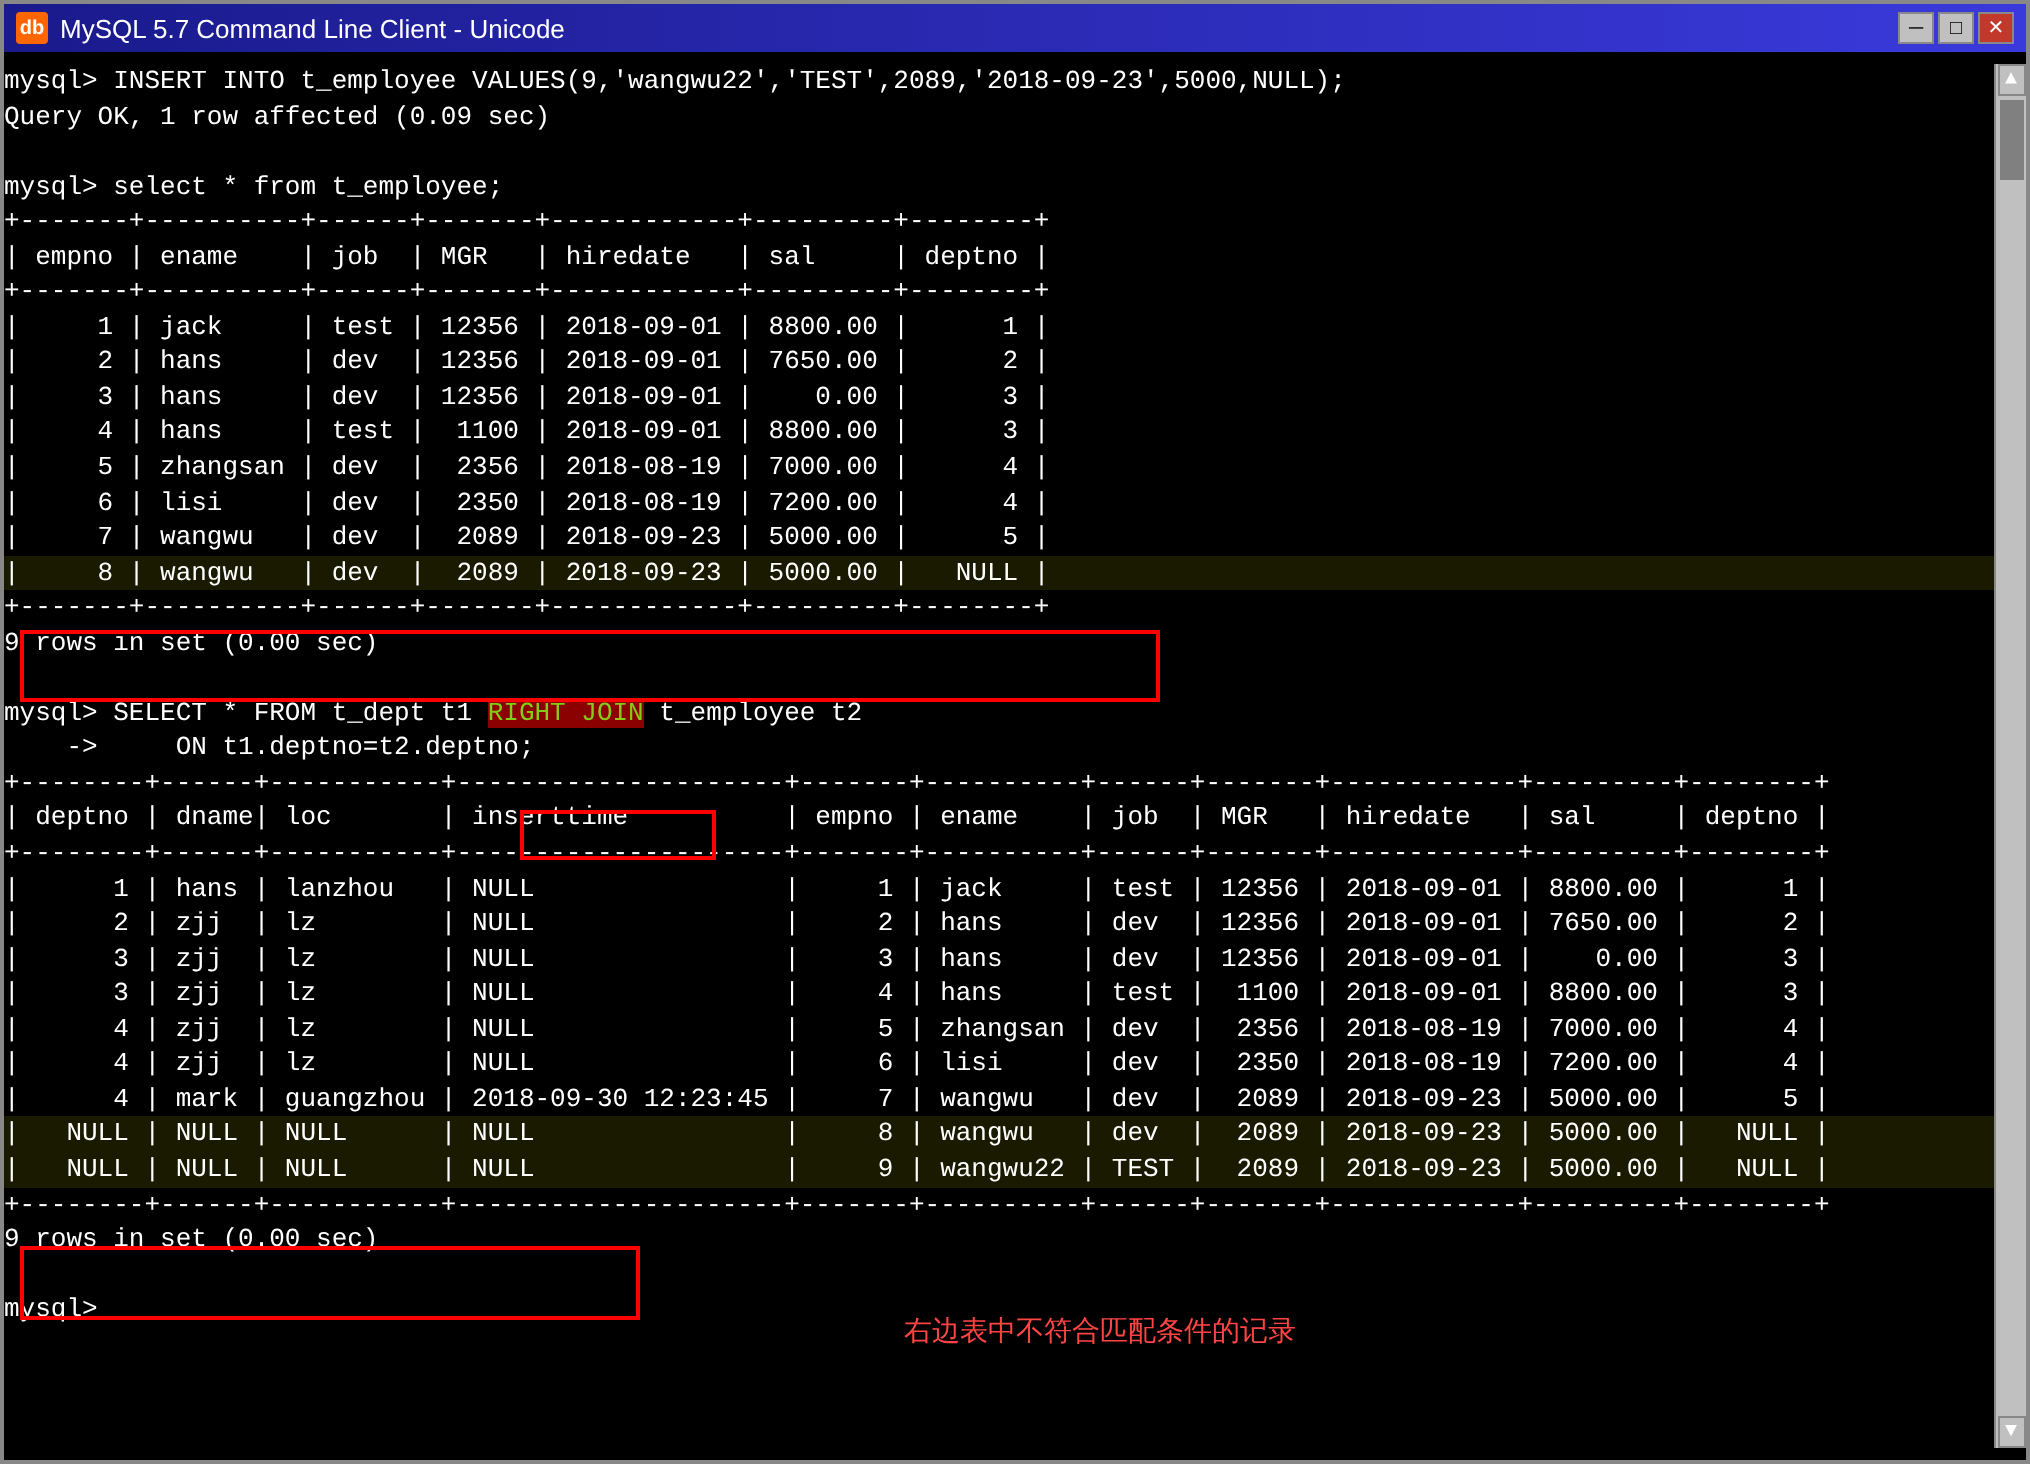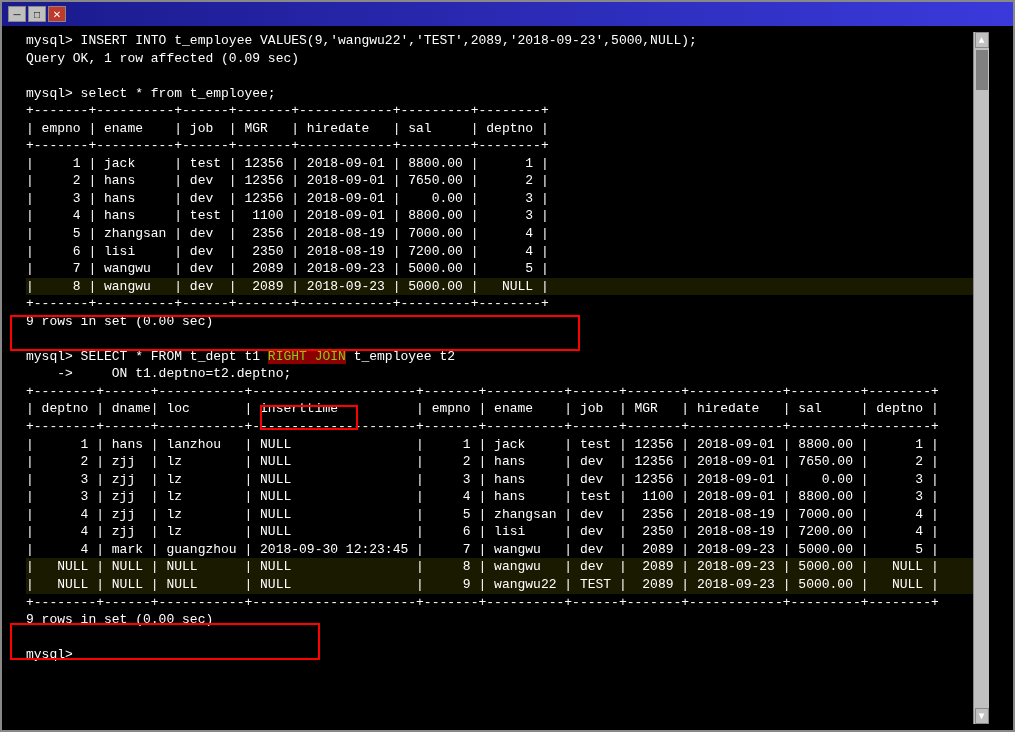--- a/index.html
+++ b/index.html
@@ -73,21 +73,21 @@
       background: #c0392b;
       color: white;
     }
 
     .terminal {
       flex: 1;
       background: #000000;
       color: #ffffff;
       font-size: 13px;
       font-family: 'Courier New', Courier, monospace;
-      padding: 6px 24px;
+      padding: 6px 0;
       overflow: hidden;
       position: relative;
       display: flex;
       gap: 0;
     }
 
     .terminal-content {
       flex: 1;
       overflow: hidden;
     }
@@ -150,20 +150,24 @@
       line-height: 1.35;
       color: #ffffff;
       white-space: pre;
     }
   </style>
 </head>
 <body>
 
 <div class="window">
   <div class="title-bar">
+    <div class="title-bar-left">
+      <div class="title-icon">db</div>
+      <span>MySQL 5.7 Command Line Client - Unicode</span>
+    </div>
     <div class="title-controls">
       <div class="title-btn">─</div>
       <div class="title-btn">□</div>
       <div class="title-btn close">✕</div>
     </div>
   </div>
 
   <div class="terminal">
     <div class="terminal-content">
       <pre><span>mysql&gt; INSERT INTO t_employee VALUES(9,'wangwu22','TEST',2089,'2018-09-23',5000,NULL);
@@ -198,20 +202,23 @@
 
 mysql&gt; _</span></pre>
 
       <div class="red-box" style="top:289px; left:8px; width:570px; height:36px;"></div>
 
       <div class="red-box" style="top:597px; left:8px; width:310px; height:37px;"></div>
 
       <div class="red-box" style="top:379px; left:258px; width:98px; height:25px;"></div>
 
 
+      <div style="position:absolute; bottom:55px; left:450px; color:#ff4444; font-size:14px;">
+        <span>右边表中不符合匹配条件的记录</span>
+      </div>
     </div>
 
     <div class="scrollbar">
       <div class="scrollbar-arrow">▲</div>
       <div class="scrollbar-thumb"></div>
       <div style="flex:1;"></div>
       <div class="scrollbar-arrow">▼</div>
     </div>
   </div>
 </div>

